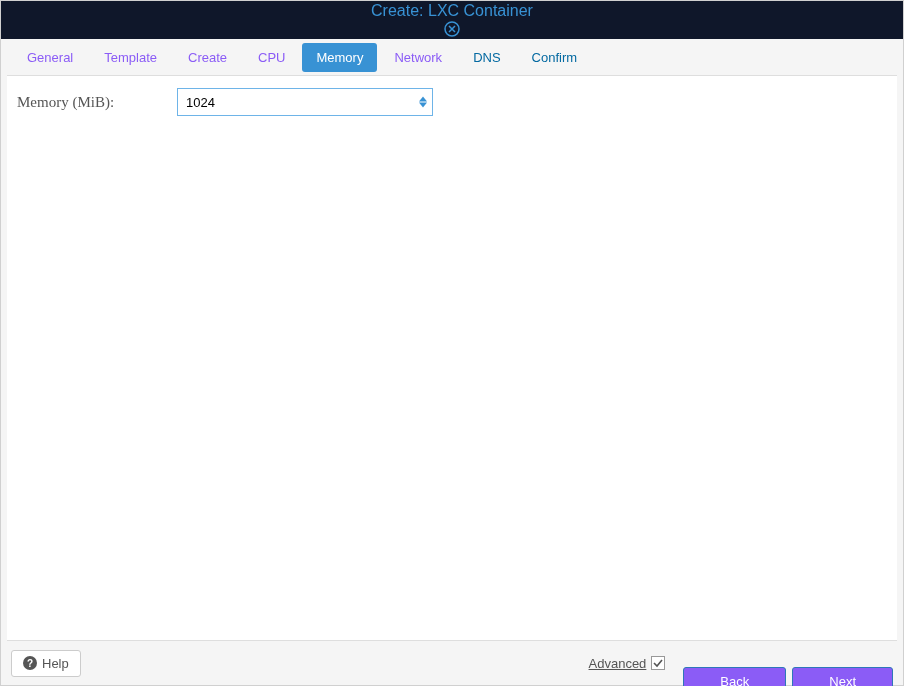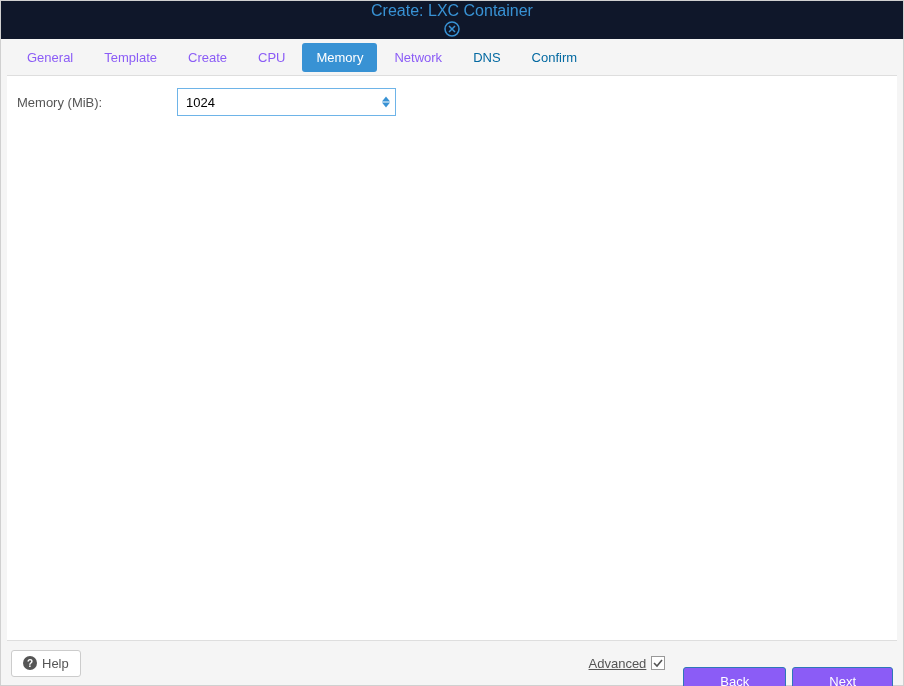--- a/index.html
+++ b/index.html
@@ -79,25 +79,26 @@
       padding: 12px 10px;
     }
     .form-row {
       display: flex;
       align-items: center;
       margin-bottom: 6px;
     }
     .form-label {
       width: 160px;
       color: #555;
-      font-size: 13px;
+      font-size: 15px;
+      font-family: Liberation Serif, serif;
     }
     .number-input-wrap {
       position: relative;
-      width: 219px;
+      width: 256px;
     }
     .number-input {
       width: 100%;
       height: 28px;
       padding: 3px 24px 3px 8px;
       border: 1px solid #ccc;
       font-size: 13px;
       outline: none;
     }
     .number-input.focused {

